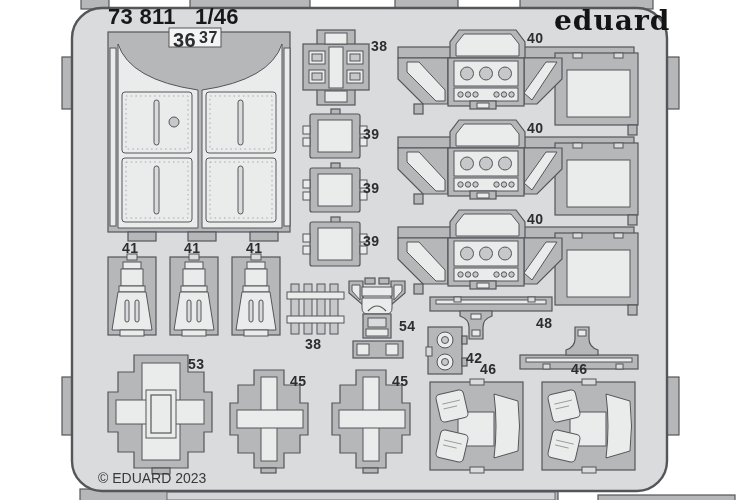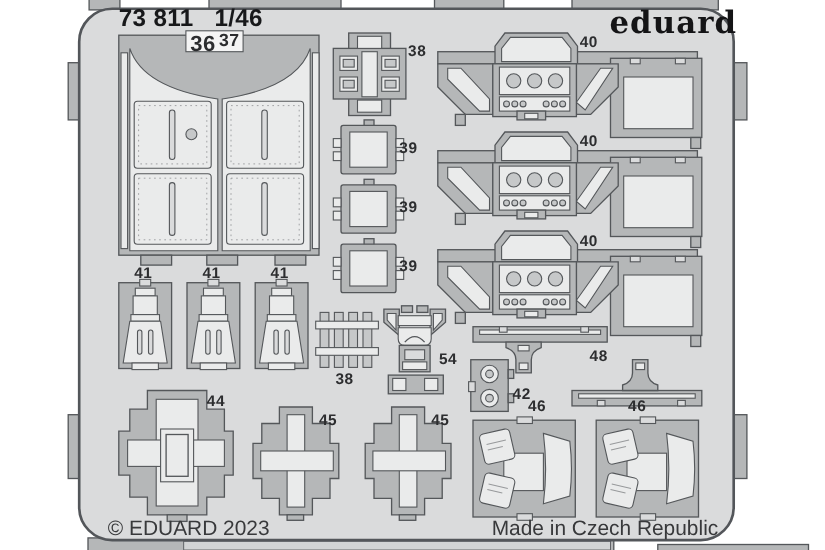--- a/index.html
+++ b/index.html
@@ -20,21 +20,21 @@
   .ln2{stroke:#97999b;stroke-width:.9;}
   .dash{fill:none;stroke:#8b8d8f;stroke-width:.7;stroke-dasharray:1.5 3.2;}
 
   
   .hdr{position:absolute;top:4px;left:108px;display:flex;gap:19px;
        font-weight:bold;font-size:22px;color:#17181a;letter-spacing:.3px;white-space:nowrap;}
   .logo{position:absolute;top:4px;left:554px;font-family:"DejaVu Serif","Liberation Serif",serif;
         font-weight:bold;font-size:28px;color:#141416;letter-spacing:1px;}
   .plbl{position:absolute;font-size:14px;font-weight:600;color:#2c2d2f;
         letter-spacing:.5px;white-space:nowrap;}
-  .ftr{position:absolute;top:470px;font-size:19px;color:#38393b;white-space:nowrap;}
+  .ftr{position:absolute;top:470px;font-size:14px;color:#38393b;white-space:nowrap;}
 </style>
 </head>
 <body>
 
 <div class="page">
 
   <svg width="750" height="500" viewBox="0 0 750 500">
 
     <g>
       <rect class="k" x="81" y="-3" width="28" height="12"></rect>
@@ -284,22 +284,21 @@
   <span class="plbl" style="left:527px;top:30px">40</span>
   <span class="plbl" style="left:527px;top:120px">40</span>
   <span class="plbl" style="left:527px;top:211px">40</span>
   <span class="plbl" style="left:122px;top:240px">41</span>
   <span class="plbl" style="left:184px;top:240px">41</span>
   <span class="plbl" style="left:246px;top:240px">41</span>
   <span class="plbl" style="left:305px;top:336px">38</span>
   <span class="plbl" style="left:399px;top:318px">54</span>
   <span class="plbl" style="left:466px;top:350px">42</span>
   <span class="plbl" style="left:536px;top:315px">48</span>
-  <span class="plbl" style="left:188px;top:356px">44</span>
+  <span class="plbl" style="left:188px;top:356px">53</span>
   <span class="plbl" style="left:290px;top:373px">45</span>
   <span class="plbl" style="left:392px;top:373px">45</span>
   <span class="plbl" style="left:480px;top:361px">46</span>
   <span class="plbl" style="left:571px;top:361px">46</span>
 
   <span class="ftr" style="left:98px">© EDUARD 2023</span>
-  <span class="ftr" style="left:447px">Made in Czech Republic</span>
 
 </div>
 
 </body></html>

